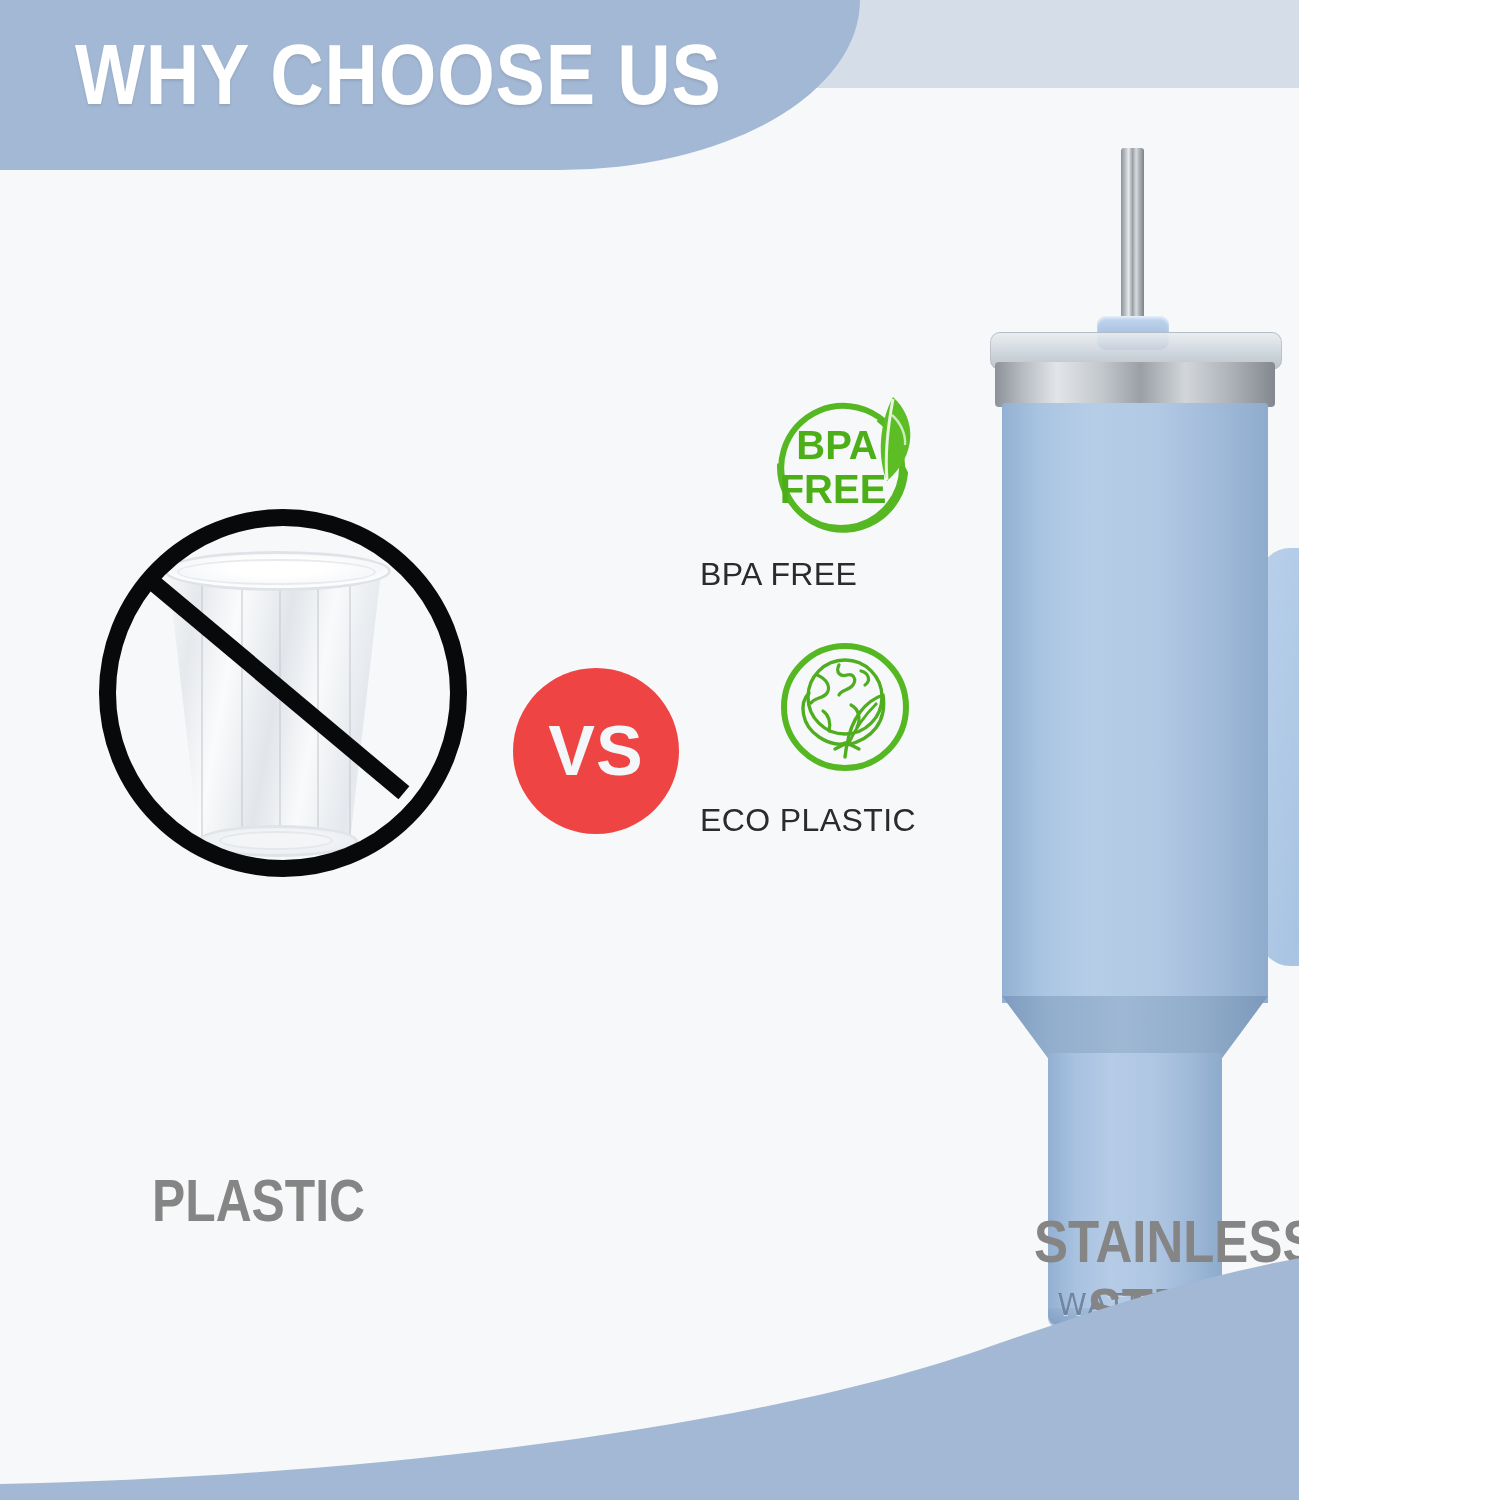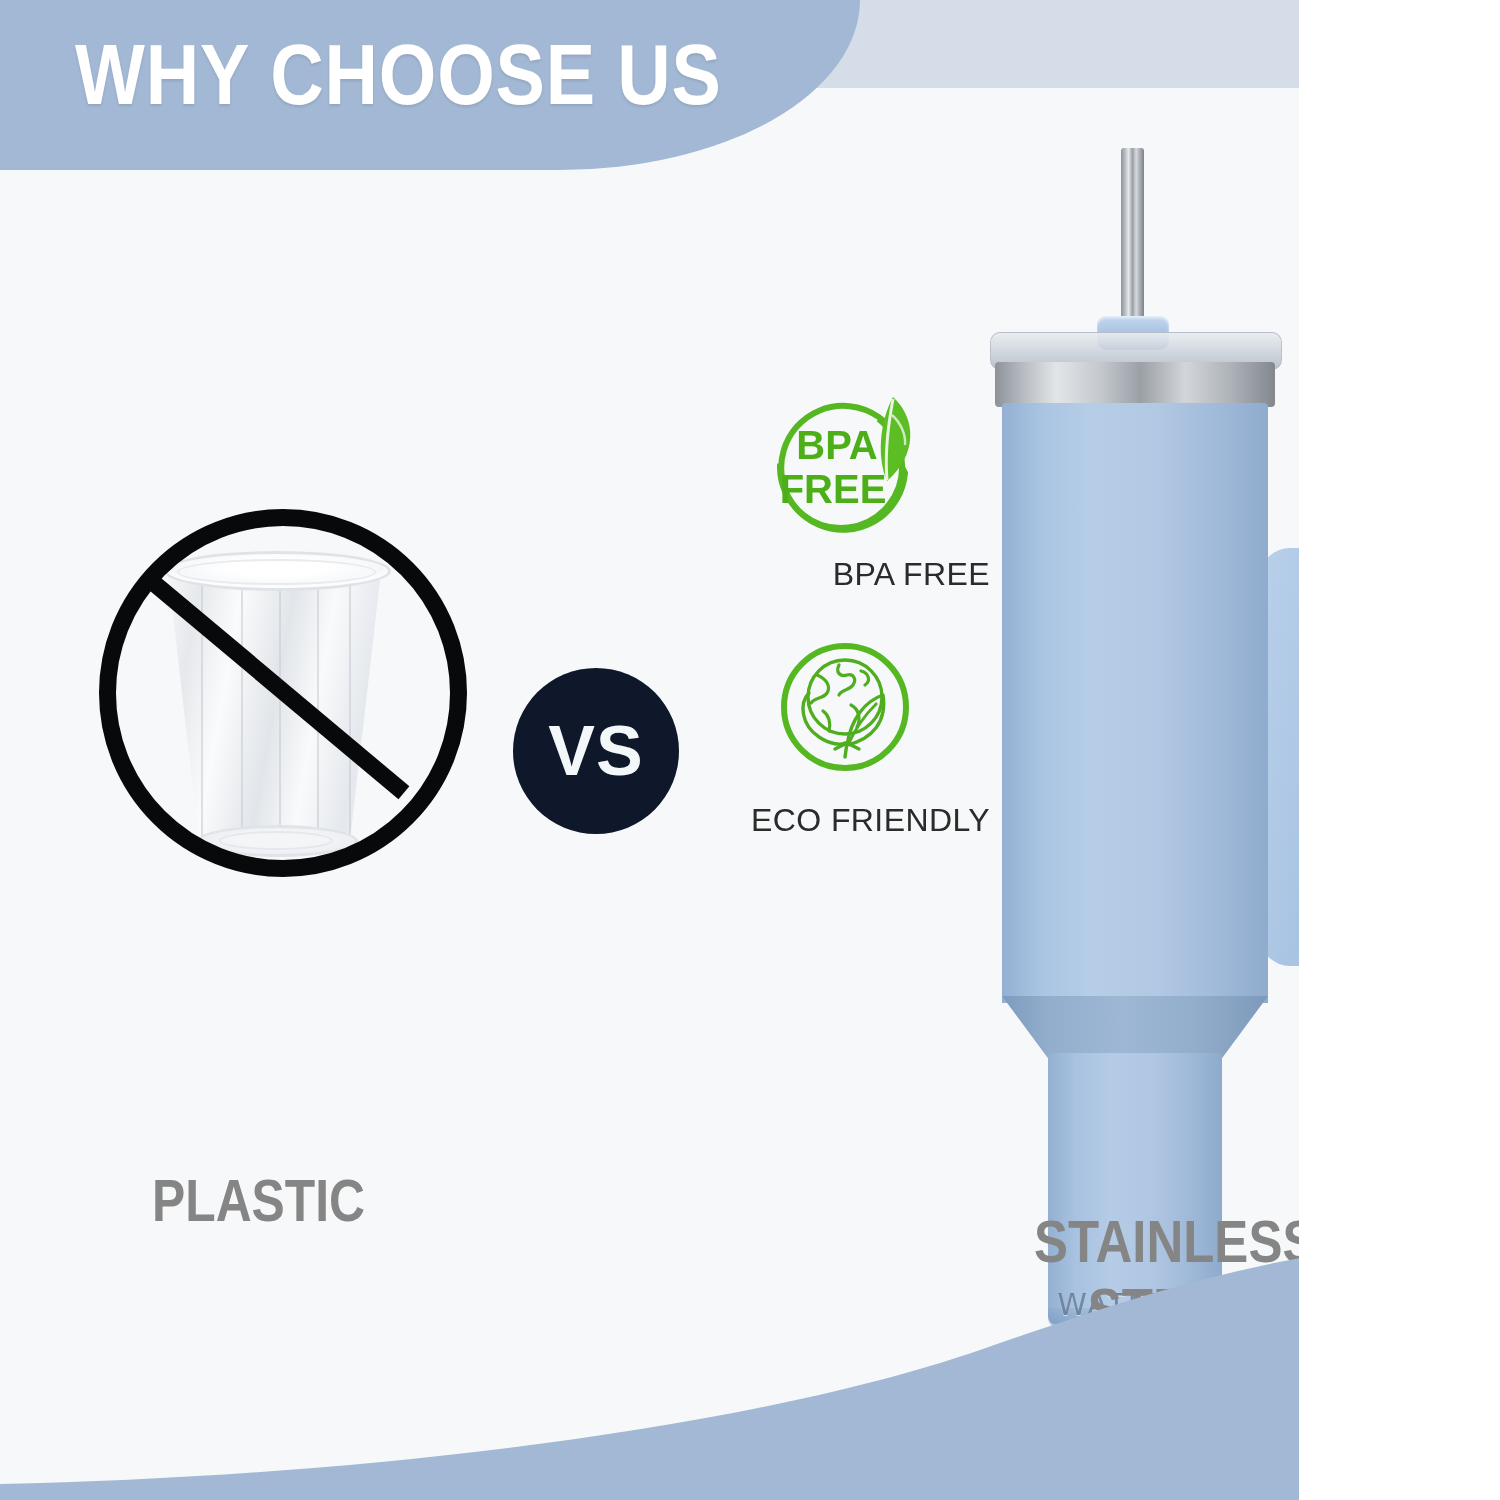--- a/index.html
+++ b/index.html
@@ -154,21 +154,21 @@
     transform-origin: left center;
     white-space: nowrap;
   }
 
   
   .vs-badge {
     position: absolute;
     left: 513px; top: 668px;
     width: 166px; height: 166px;
     border-radius: 50%;
-    background: #0f172a;
+    background: #ef4444;
     display: flex;
     align-items: center;
     justify-content: center;
   }
   .vs-text {
     color: #f4f7fa;
     font-size: 70px;
     font-weight: bold;
     letter-spacing: 1px;
     line-height: 70px;
@@ -176,21 +176,21 @@
 
   
   .features {
     position: absolute;
     left: 700px; top: 385px;
     width: 290px;
   }
   .feature {
     width: 290px;
     margin-bottom: 38px;
-    text-align: right;
+    text-align: left;
   }
   .feature-icon {
     width: 160px;
     height: 160px;
     margin: 0 auto;
     position: relative;
   }
   .feature-label {
     margin-top: 10px;
     color: #2b2b2b;
@@ -379,21 +379,21 @@
           <path d="M96 40 C104 42 106 50 100 54" fill="none" stroke="#4fae1f" stroke-width="3.2" stroke-linecap="round"></path>
           <path d="M58 80 C64 84 66 92 64 100" fill="none" stroke="#4fae1f" stroke-width="3.2" stroke-linecap="round"></path>
           <path d="M86 74 C94 78 96 88 92 96" fill="none" stroke="#4fae1f" stroke-width="3.2" stroke-linecap="round"></path>
           <path d="M44 62 C34 72 36 94 54 106 C66 114 76 114 80 112" fill="none" stroke="#4fae1f" stroke-width="3.4" stroke-linecap="round"></path>
           <path d="M118 64 C122 90 108 108 82 114 C86 88 100 70 118 64 Z" fill="none" stroke="#4fae1f" stroke-width="3.4" stroke-linejoin="round"></path>
           <path d="M112 72 C100 84 90 98 84 112" fill="none" stroke="#4fae1f" stroke-width="2.8"></path>
           <path d="M70 118 L82 112 L94 118" fill="none" stroke="#4fae1f" stroke-width="3.4" stroke-linecap="round"></path>
           <path d="M82 112 L80 126" fill="none" stroke="#4fae1f" stroke-width="3.4" stroke-linecap="round"></path>
         </svg>
       </div>
-      <div class="feature-label">ECO FRIENDLY</div>
+      <div class="feature-label">ECO PLASTIC</div>
     </div>
 
 
   </div>
 
   <div class="tumbler">
     <div class="handle-outer"></div>
     <div class="handle-hole"></div>
     <div class="straw"></div>
     <div class="straw-cap"></div>

